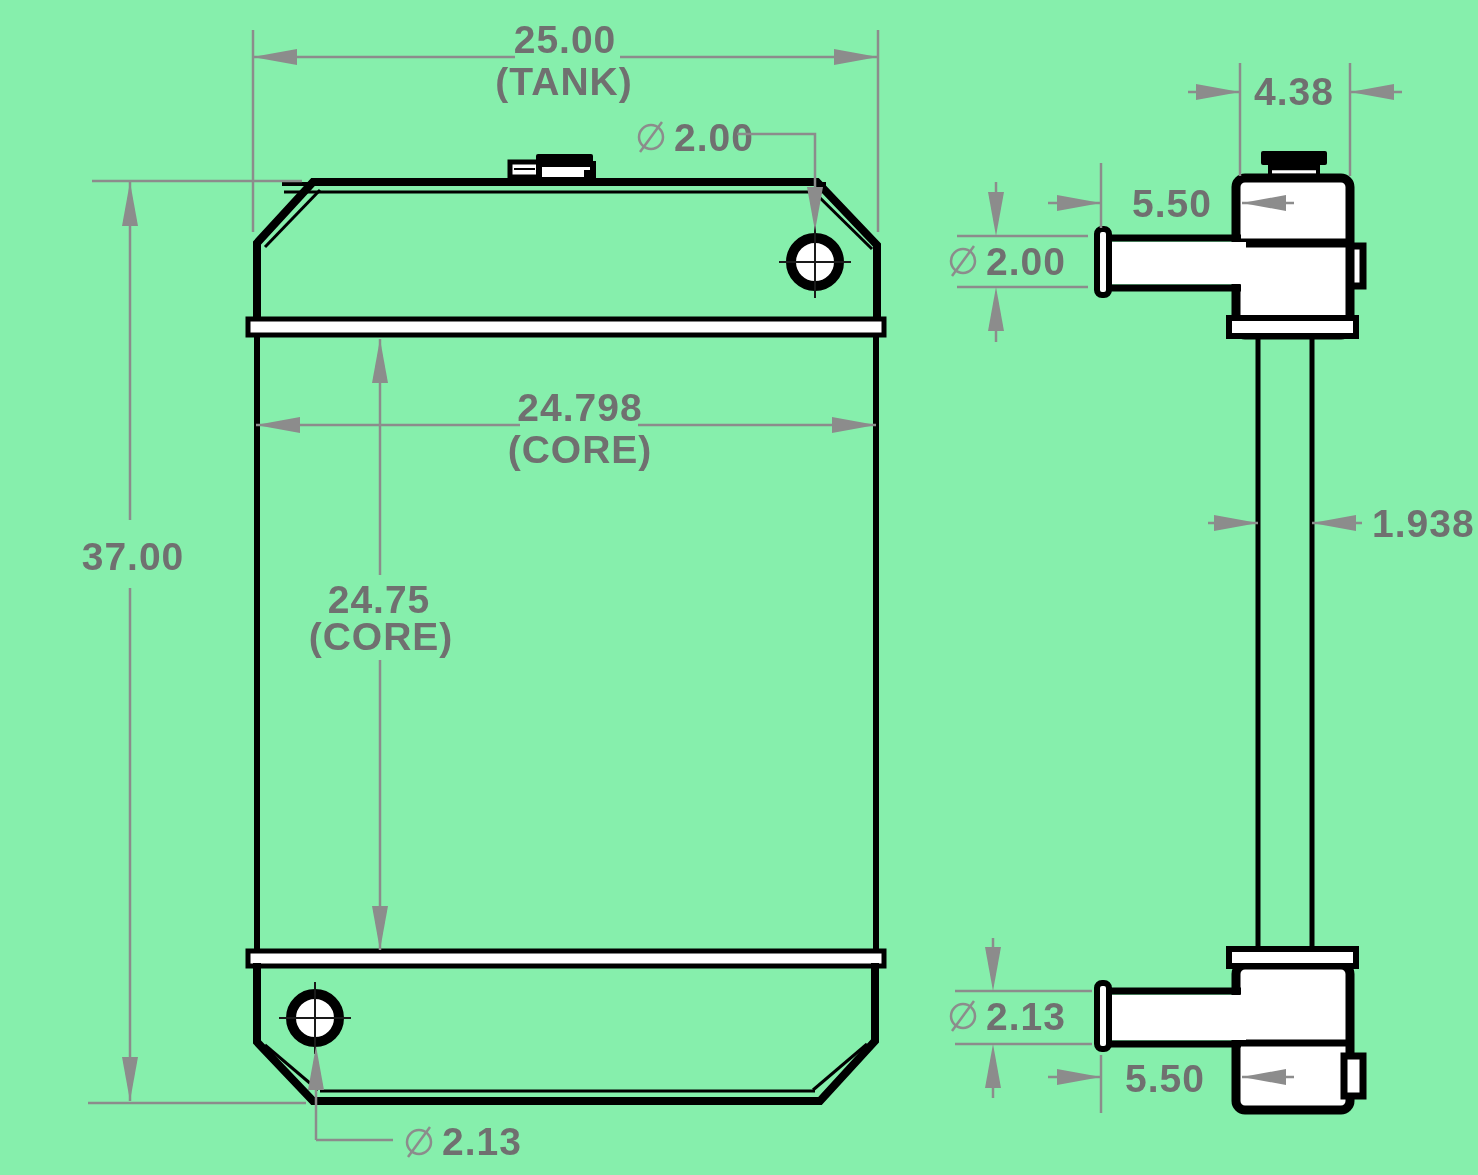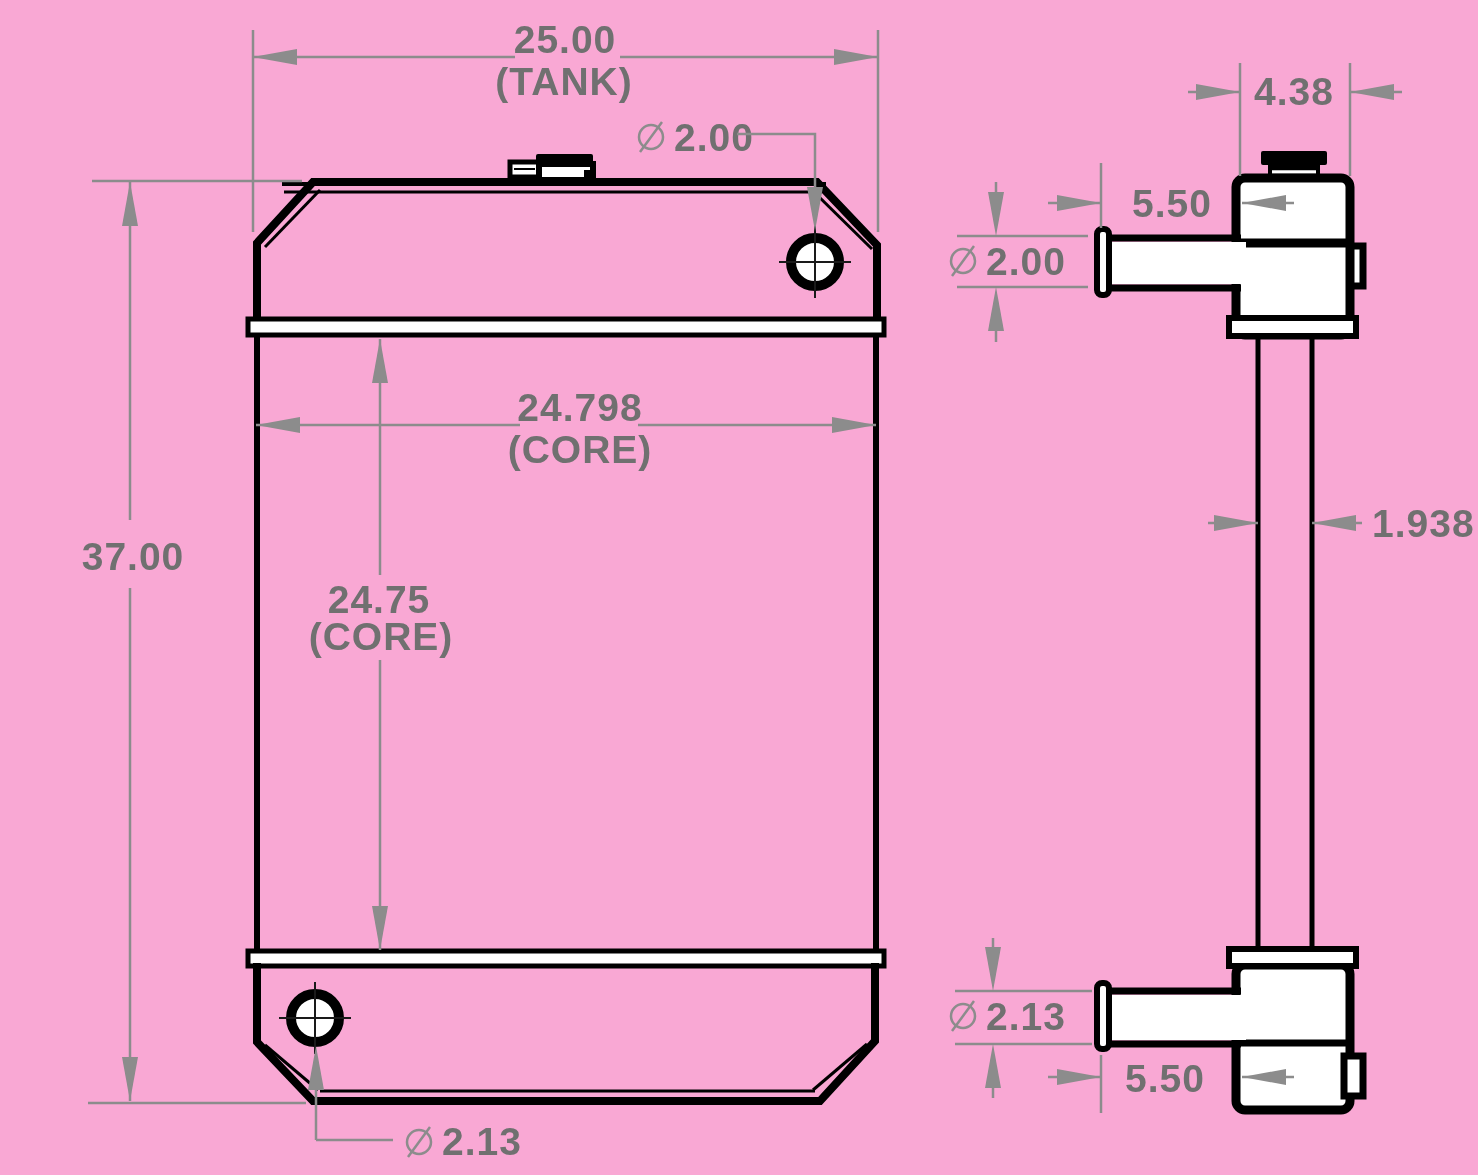--- a/index.html
+++ b/index.html
@@ -1,16 +1,16 @@
 <!DOCTYPE html>
 <html><head>
 <meta charset="utf-8">
 <style>
   html,body{margin:0;padding:0;background:#ffffff;}
-  .canvas{position:relative;width:1478px;height:1175px;background:#f9a8d4;overflow:hidden;}
+  .canvas{position:relative;width:1478px;height:1175px;background:#86efac;overflow:hidden;}
   svg{position:absolute;left:0;top:0;}
   .blk{stroke:#000000;fill:none;stroke-linejoin:miter;stroke-linecap:butt;}
   .fw{fill:#ffffff;}
   .fb{fill:#000000;stroke:none;}
   .w8{stroke-width:8;} .w7{stroke-width:7;} .w6{stroke-width:6;}
   .w5{stroke-width:5;} .w4{stroke-width:4;} .w3{stroke-width:3;} .w10{stroke-width:10;}
   .cl{stroke:#1a1a1a;stroke-width:2;fill:none;}
   .dim{stroke:#8c8c8c;stroke-width:2.5;fill:none;}
   .ah{fill:#8c8c8c;stroke:none;}
   .dtxt{font-family:"Liberation Sans",sans-serif;font-weight:bold;font-size:39px;

